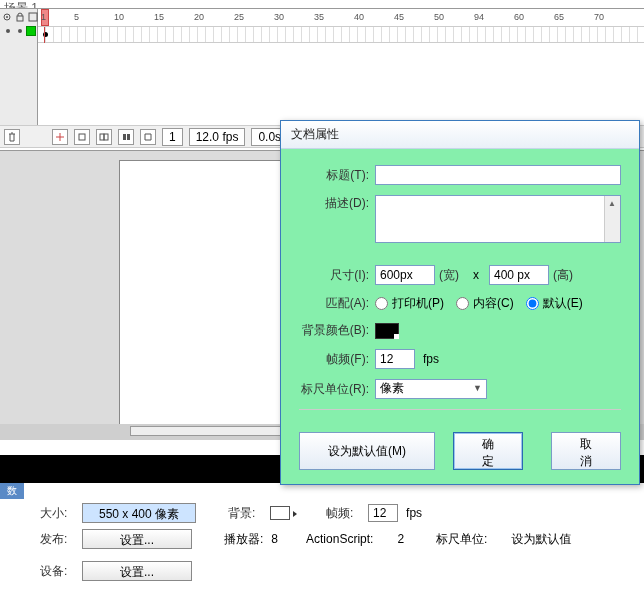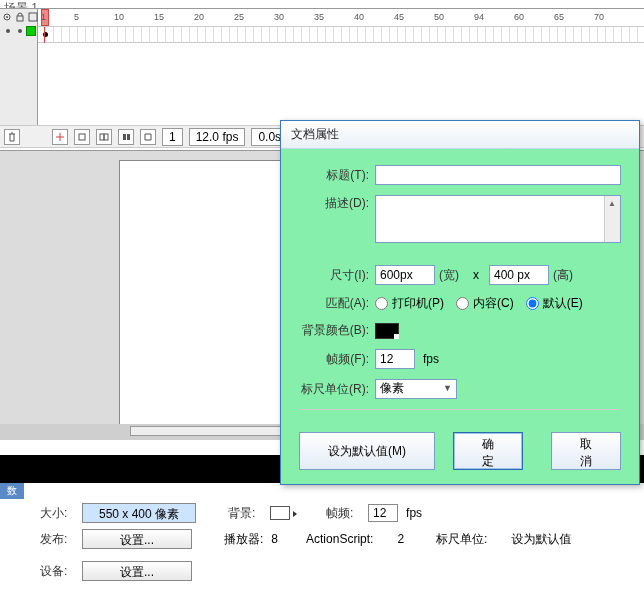--- a/index.html
+++ b/index.html
@@ -69,21 +69,21 @@
 .d-textarea { border: 1px solid #7a9cc6; background: #fff; height: 48px; flex: 1; position: relative; }
 .d-tooltip { position: absolute; top: 24px; left: 20px; background: #fdfde8; border: 1px solid #bba; padding: 3px 8px; font-size: 11px; color: #444; }
 .d-scroll { position: absolute; right: 0; top: 0; width: 16px; height: 100%; background: #eee; border-left: 1px solid #ccc; }
 .d-scroll-arrow { width: 14px; height: 14px; display: flex; align-items: center; justify-content: center; color: #666; font-size: 8px; }
 .d-paren { margin: 0 4px; color: #333; }
 .d-x { margin: 0 10px; }
 .d-radio { margin-right: 4px; }
 .d-radio-lbl { margin-right: 12px; }
 .d-swatch { width: 24px; height: 16px; background: #000; border: 1px solid #333; display: inline-block; position: relative; }
 .d-swatch::after { content: ''; position: absolute; right: -1px; bottom: -1px; width: 5px; height: 5px; background: #fff; }
-.d-select { border: 1px solid #7a9cc6; background: #fff; height: 20px; width: 82px; padding: 0 4px; position: relative; }
+.d-select { border: 1px solid #7a9cc6; background: #fff; height: 20px; width: 112px; padding: 0 4px; position: relative; }
 .d-select::after { content: '▼'; position: absolute; right: 4px; top: 3px; font-size: 9px; color: #555; }
 .d-hr { border: none; border-top: 1px solid #ccc; margin: 8px 0 12px 0; }
 .dialog-buttons { display: flex; justify-content: space-between; padding: 0 18px 14px 18px; }
 .dlg-btn { border: 1px solid #7a9cc6; background: linear-gradient(#fff, #e4ecf6); padding: 3px 28px; height: 38px; cursor: pointer; }
 .dlg-btn.primary { border: 1px solid #2a6ab0; box-shadow: inset 0 0 0 1px #9cc4ee; }
 .btn-group-right { display: flex; gap: 28px; }
 </style>
 </head>
 <body>
 

